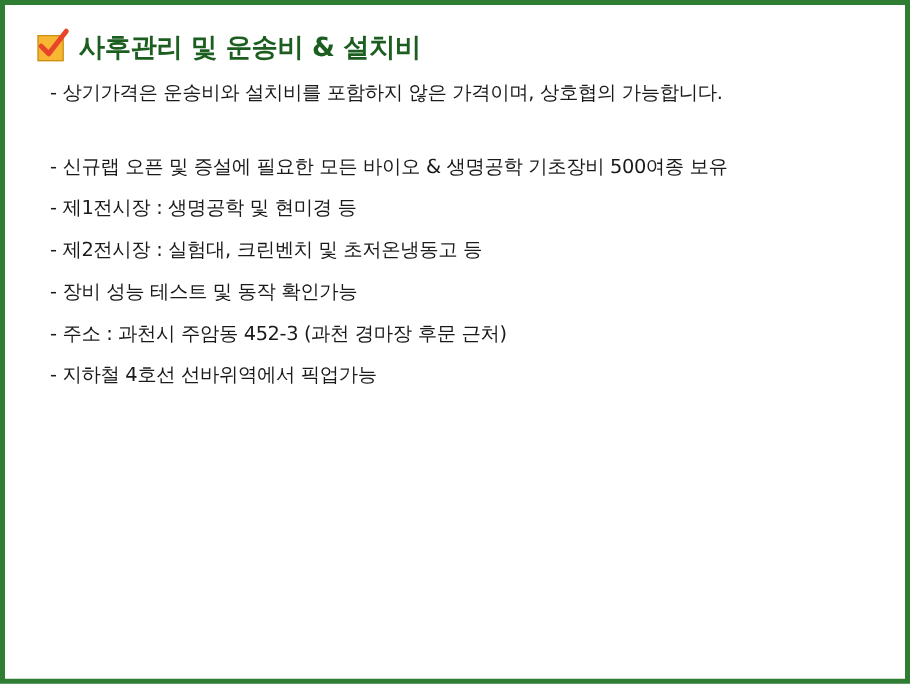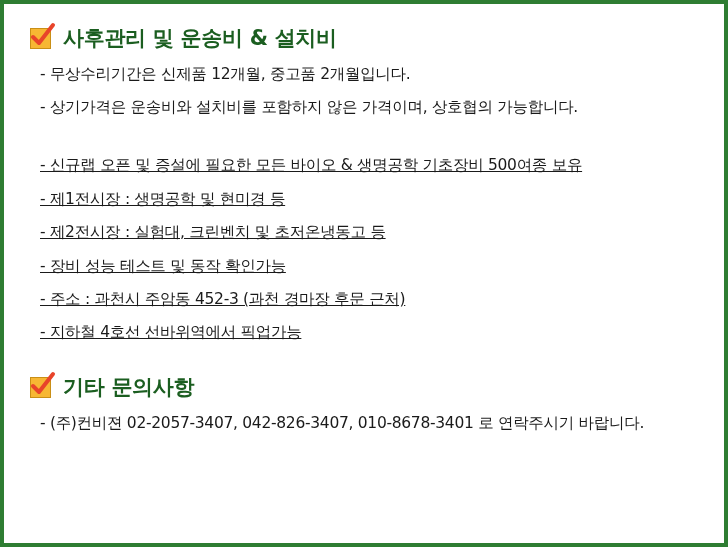--- a/index.html
+++ b/index.html
@@ -75,67 +75,52 @@
     white-space: nowrap;
   }
   .gap-lg {
     height: 26px;
   }
   .gap-md {
     height: 20px;
   }
   .sec2 .line {
     margin-bottom: 11px;
-    text-decoration: underline;
   }
 </style>
 </head>
 <body>
 
 <div class="page">
   <div class="content">
 
     <div class="section sec1">
       <div class="section-head">
         <span class="check-icon">
           <svg viewBox="0 0 30 30" aria-hidden="true">
             <path d="M6 16 L12 22 L26 4" fill="none" stroke="#e8442a" stroke-width="4" stroke-linecap="round" stroke-linejoin="round"></path>
           </svg>
         </span>
         <span class="section-title">사후관리 및 운송비 &amp; 설치비</span>
       </div>
       <div class="lines">
-        <div class="line">- 무상수리기간은 신제품 12개월, 중고품 2개월입니다.</div>
         <div class="line">- 상기가격은 운송비와 설치비를 포함하지 않은 가격이며, 상호협의 가능합니다.</div>
       </div>
     </div>
 
     <div class="gap-lg"></div>
 
     <div class="section sec2">
       <div class="lines">
         <div class="line">- 신규랩 오픈 및 증설에 필요한 모든 바이오 &amp; 생명공학 기초장비 500여종 보유</div>
         <div class="line">- 제1전시장 : 생명공학 및 현미경 등</div>
         <div class="line">- 제2전시장 : 실험대, 크린벤치 및 초저온냉동고 등</div>
         <div class="line">- 장비 성능 테스트 및 동작 확인가능</div>
         <div class="line">- 주소 : 과천시 주암동 452-3 (과천 경마장 후문 근처)</div>
         <div class="line">- 지하철 4호선 선바위역에서 픽업가능</div>
       </div>
     </div>
 
     <div class="gap-md"></div>
 
-    <div class="section sec3">
-      <div class="section-head">
-        <span class="check-icon">
-          <svg viewBox="0 0 30 30" aria-hidden="true">
-            <path d="M6 16 L12 22 L26 4" fill="none" stroke="#e8442a" stroke-width="4" stroke-linecap="round" stroke-linejoin="round"></path>
-          </svg>
-        </span>
-        <span class="section-title">기타 문의사항</span>
-      </div>
-      <div class="lines">
-        <div class="line">- (주)컨비젼 02-2057-3407, 042-826-3407, 010-8678-3401 로 연락주시기 바랍니다.</div>
-      </div>
-    </div>
 
   </div>
 </div>
 
 </body></html>

